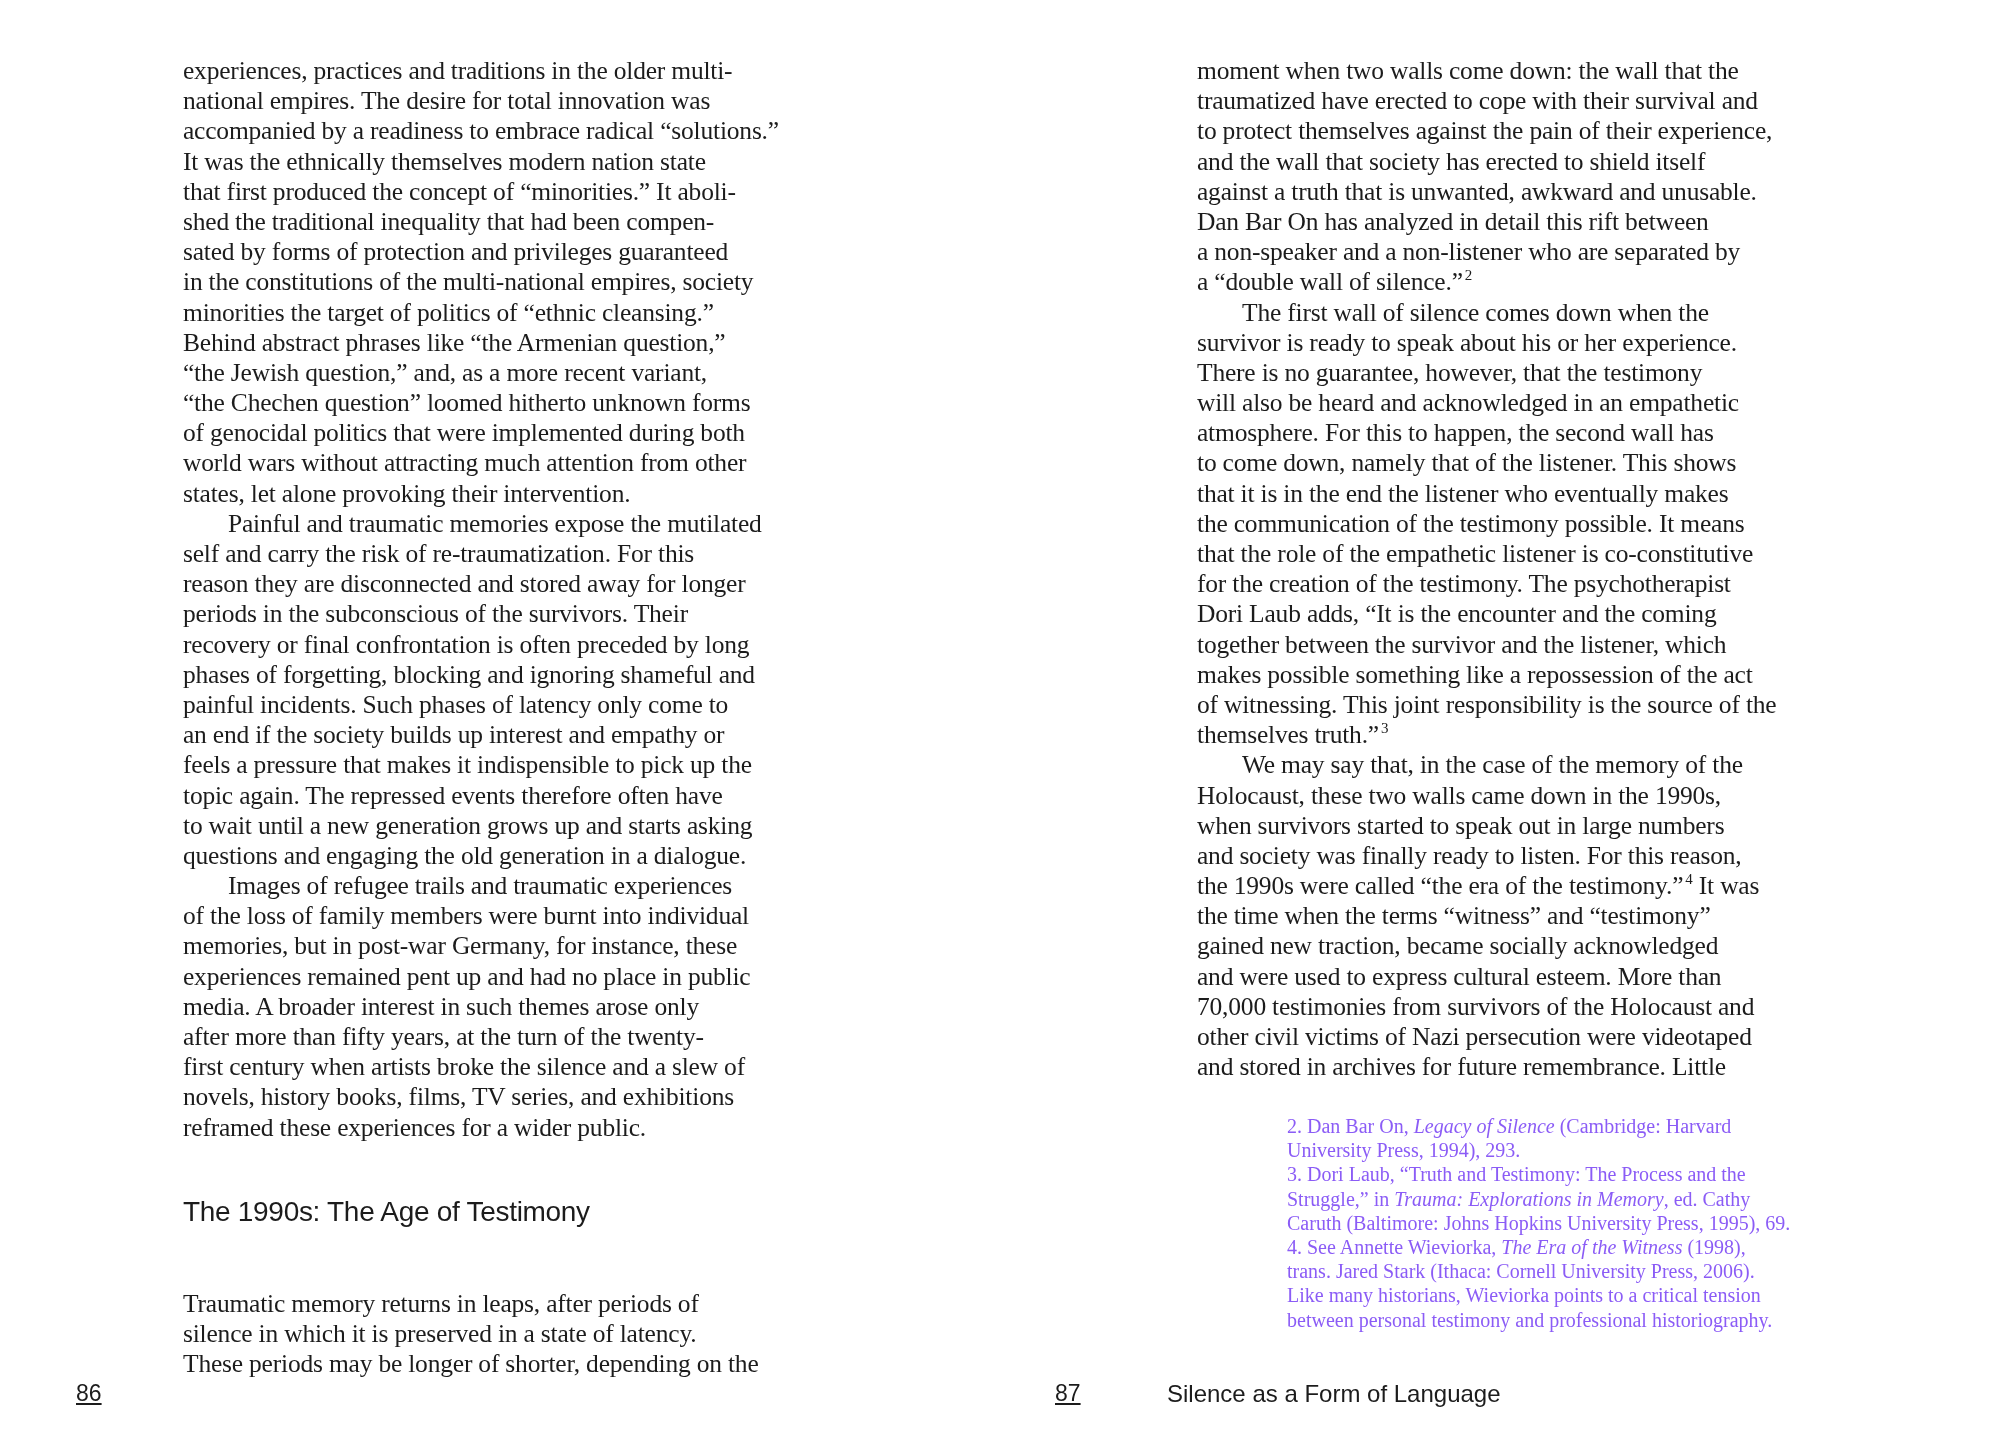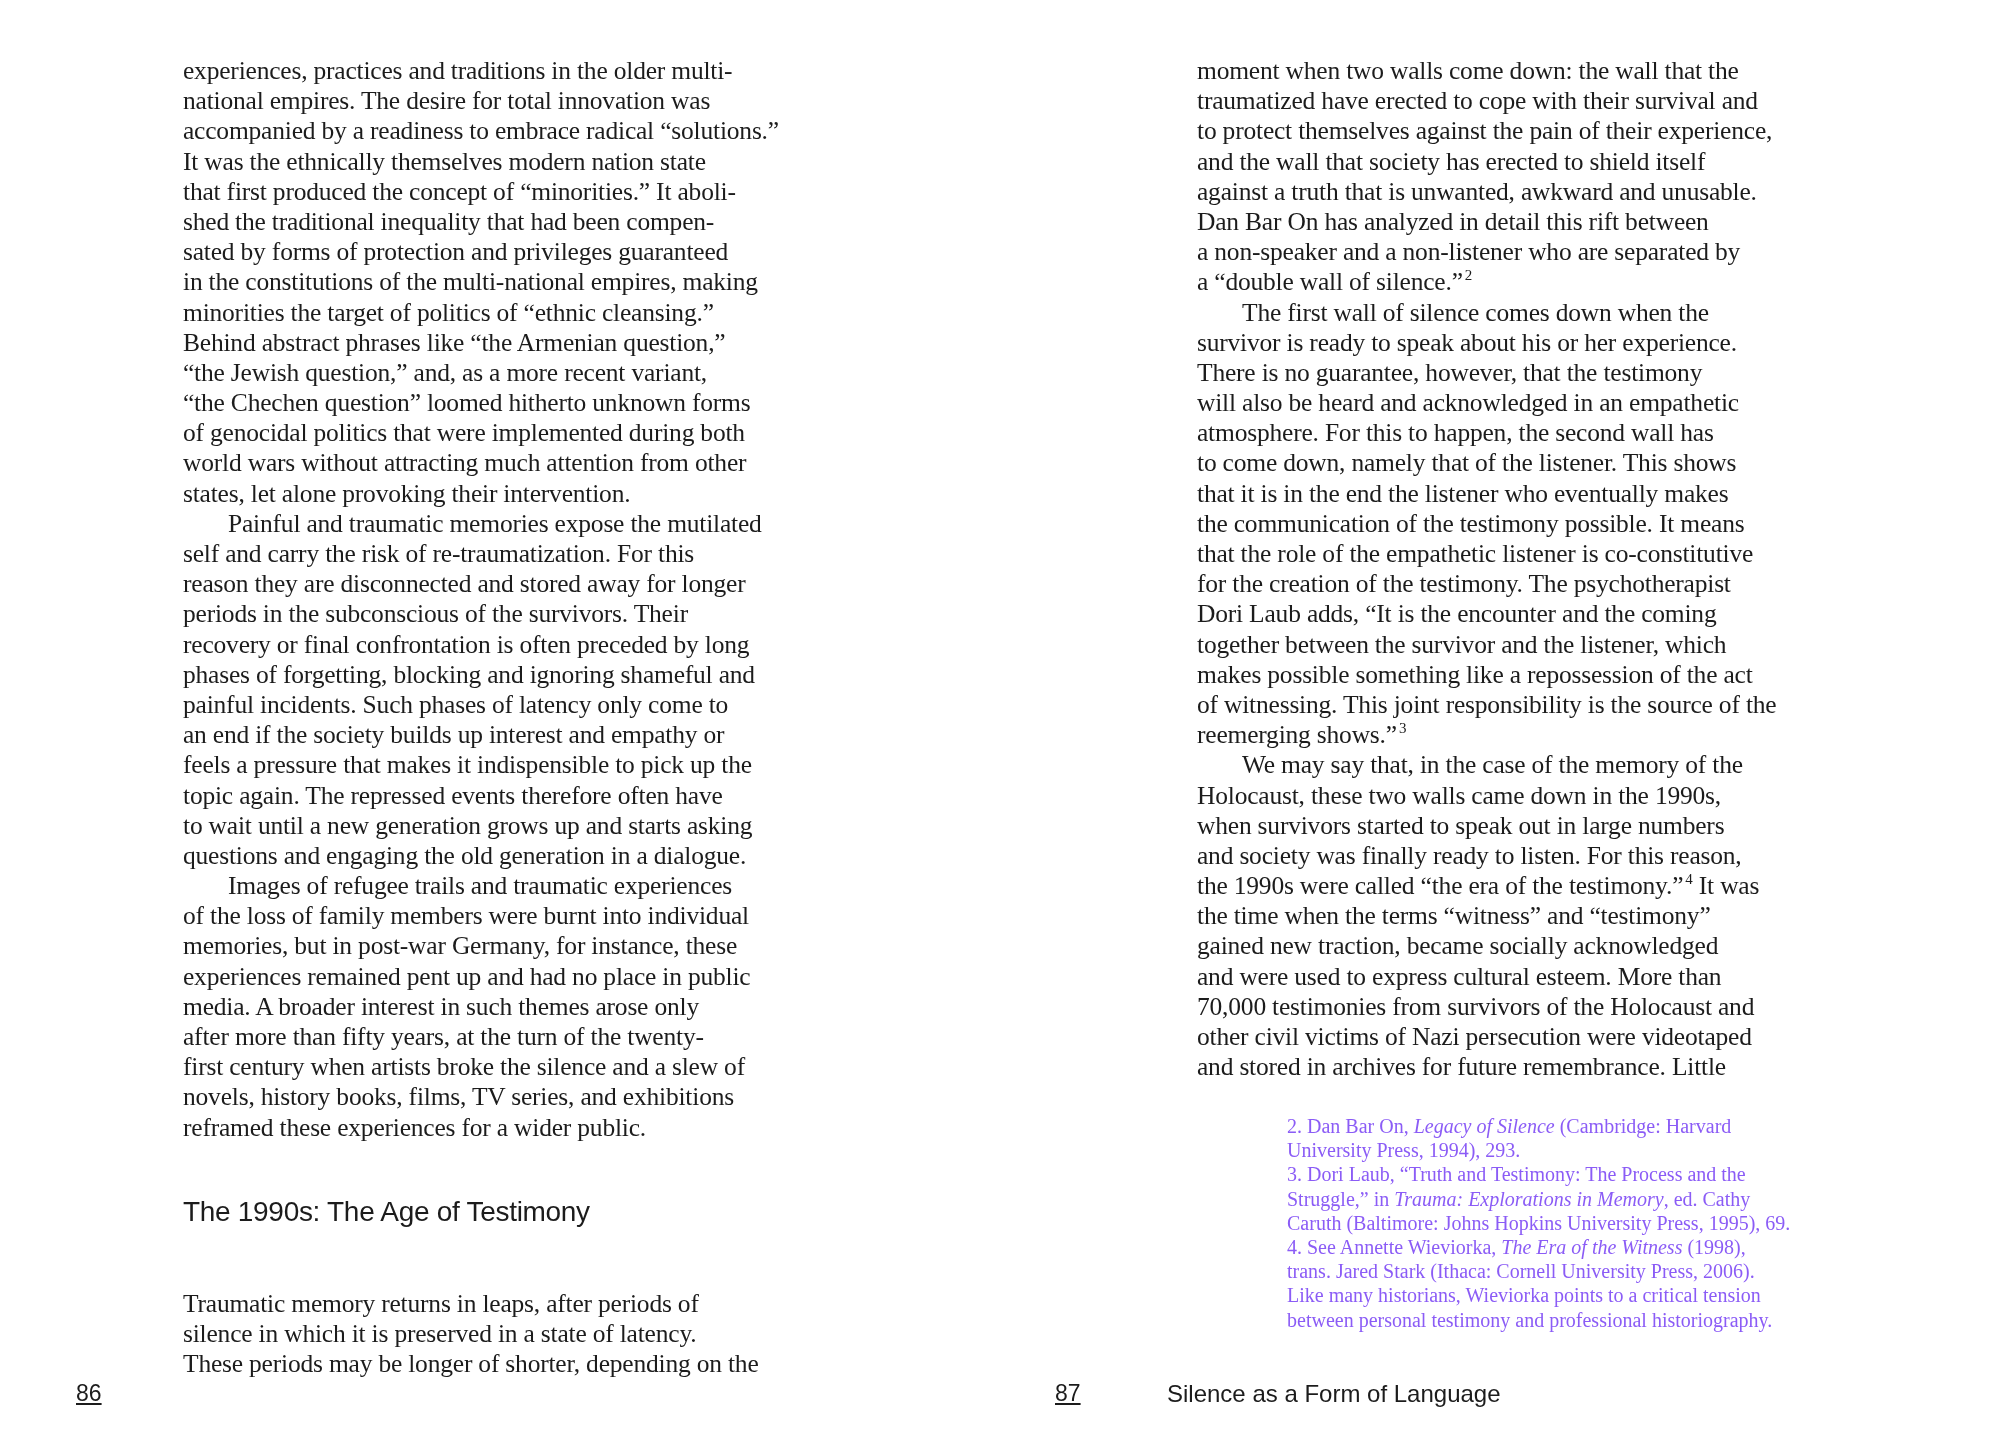--- a/index.html
+++ b/index.html
@@ -28,21 +28,21 @@
 
 <div class="page page-left">
   <div class="col col-left" id="left-body-1">
       <span class="line"><span>experiences, practices and traditions in the older multi-</span></span>
       <span class="line"><span>national empires. The desire for total innovation was</span></span>
       <span class="line"><span>accompanied by a readiness to embrace radical “solutions.”</span></span>
       <span class="line"><span>It was the ethnically themselves modern nation state</span></span>
       <span class="line"><span>that first produced the concept of “minorities.” It aboli-</span></span>
       <span class="line"><span>shed the traditional inequality that had been compen-</span></span>
       <span class="line"><span>sated by forms of protection and privileges guaranteed</span></span>
-      <span class="line"><span>in the constitutions of the multi-national empires, making</span></span>
+      <span class="line"><span>in the constitutions of the multi-national empires, society</span></span>
       <span class="line"><span>minorities the target of politics of “ethnic cleansing.”</span></span>
       <span class="line"><span>Behind abstract phrases like “the Armenian question,”</span></span>
       <span class="line"><span>“the Jewish question,” and, as a more recent variant,</span></span>
       <span class="line"><span>“the Chechen question” loomed hitherto unknown forms</span></span>
       <span class="line"><span>of genocidal politics that were implemented during both</span></span>
       <span class="line"><span>world wars without attracting much attention from other</span></span>
       <span class="line"><span>states, let alone provoking their intervention.</span></span>
       <span class="line indent"><span>Painful and traumatic memories expose the mutilated</span></span>
       <span class="line"><span>self and carry the risk of re-traumatization. For this</span></span>
       <span class="line"><span>reason they are disconnected and stored away for longer</span></span>
@@ -91,21 +91,21 @@
       <span class="line"><span>atmosphere. For this to happen, the second wall has</span></span>
       <span class="line"><span>to come down, namely that of the listener. This shows</span></span>
       <span class="line"><span>that it is in the end the listener who eventually makes</span></span>
       <span class="line"><span>the communication of the testimony possible. It means</span></span>
       <span class="line"><span>that the role of the empathetic listener is co-constitutive</span></span>
       <span class="line"><span>for the creation of the testimony. The psychotherapist</span></span>
       <span class="line"><span>Dori Laub adds, “It is the encounter and the coming</span></span>
       <span class="line"><span>together between the survivor and the listener, which</span></span>
       <span class="line"><span>makes possible something like a repossession of the act</span></span>
       <span class="line"><span>of witnessing. This joint responsibility is the source of the</span></span>
-      <span class="line"><span>reemerging shows.”</span><sup class="fn-sup">3</sup></span>
+      <span class="line"><span>themselves truth.”</span><sup class="fn-sup">3</sup></span>
       <span class="line indent"><span>We may say that, in the case of the memory of the</span></span>
       <span class="line"><span>Holocaust, these two walls came down in the 1990s,</span></span>
       <span class="line"><span>when survivors started to speak out in large numbers</span></span>
       <span class="line"><span>and society was finally ready to listen. For this reason,</span></span>
       <span class="line"><span>the 1990s were called “the era of the testimony.”</span><sup class="fn-sup">4</sup><span> It was</span></span>
       <span class="line"><span>the time when the terms “witness” and “testimony”</span></span>
       <span class="line"><span>gained new traction, became socially acknowledged</span></span>
       <span class="line"><span>and were used to express cultural esteem. More than</span></span>
       <span class="line"><span>70,000 testimonies from survivors of the Holocaust and</span></span>
       <span class="line"><span>other civil victims of Nazi persecution were videotaped</span></span>

